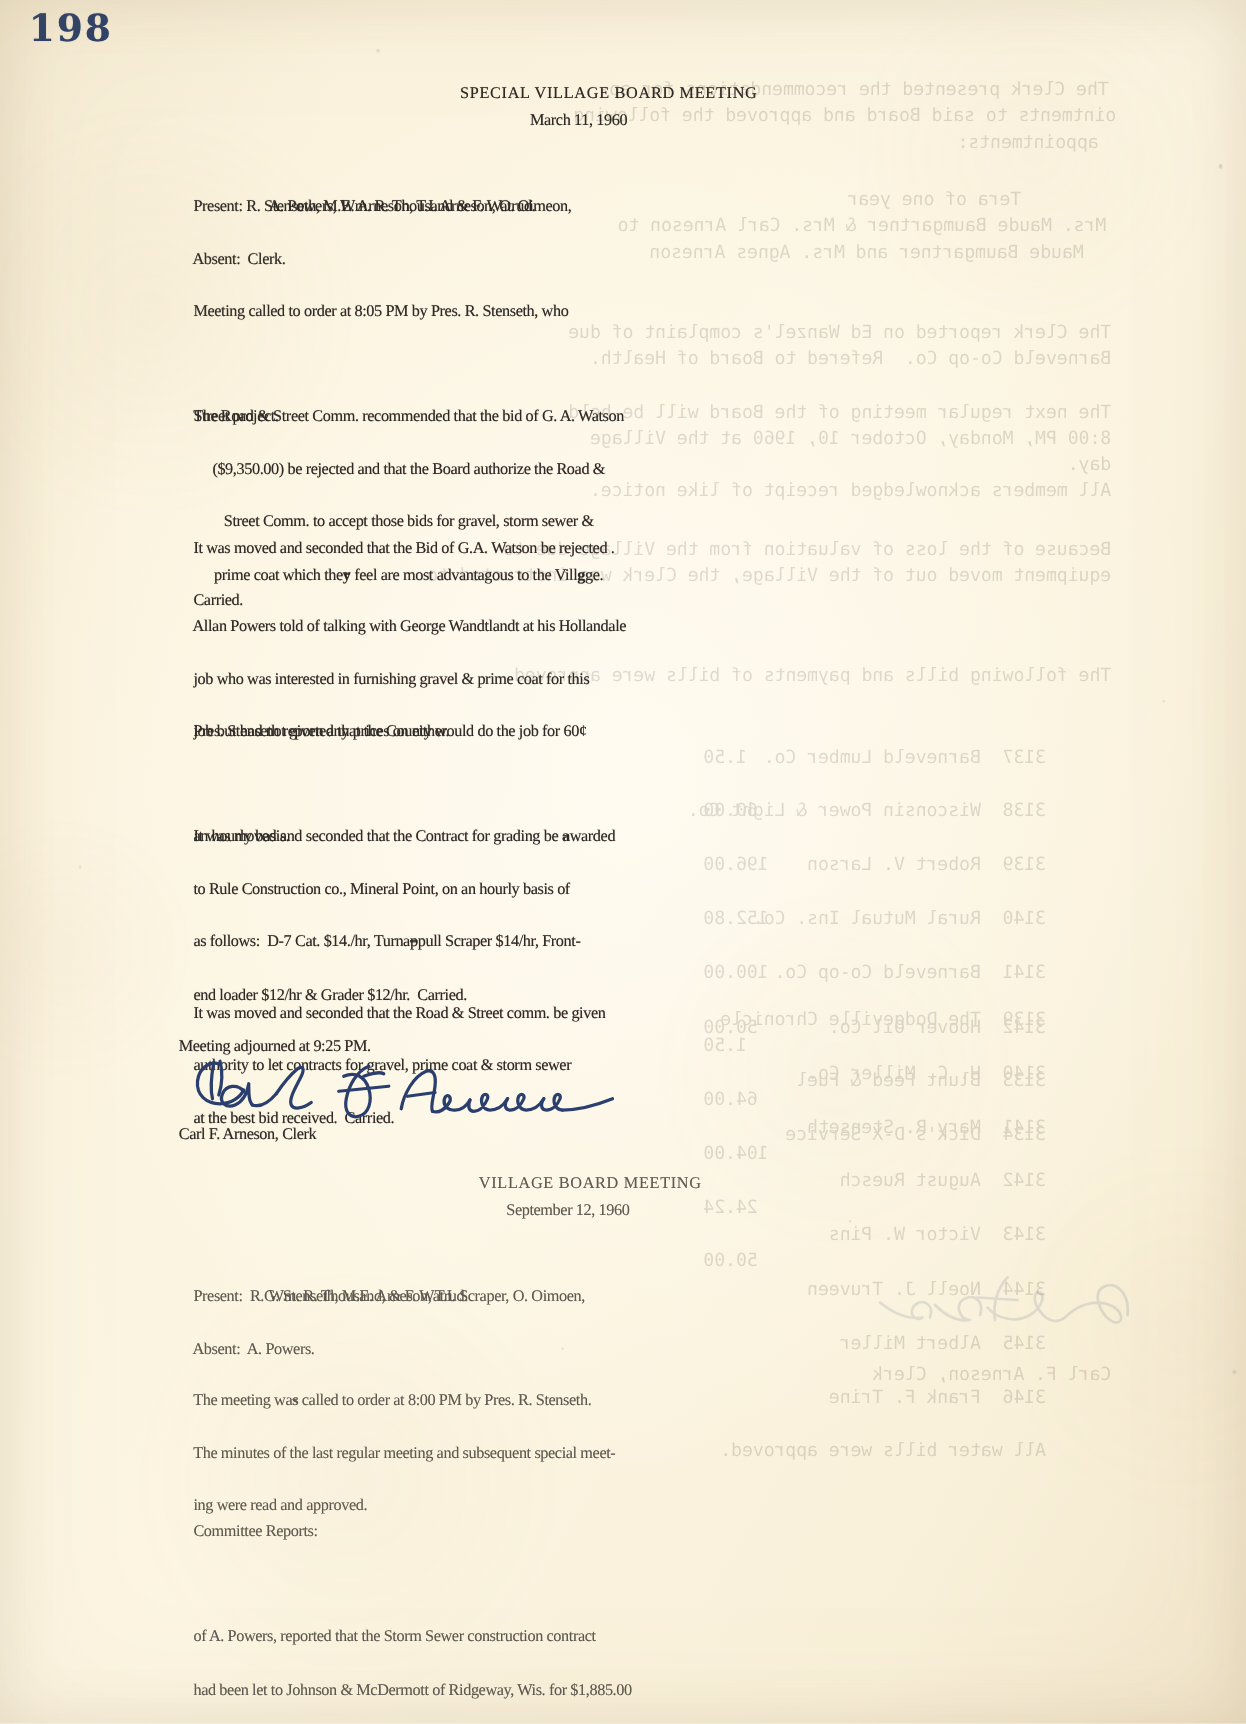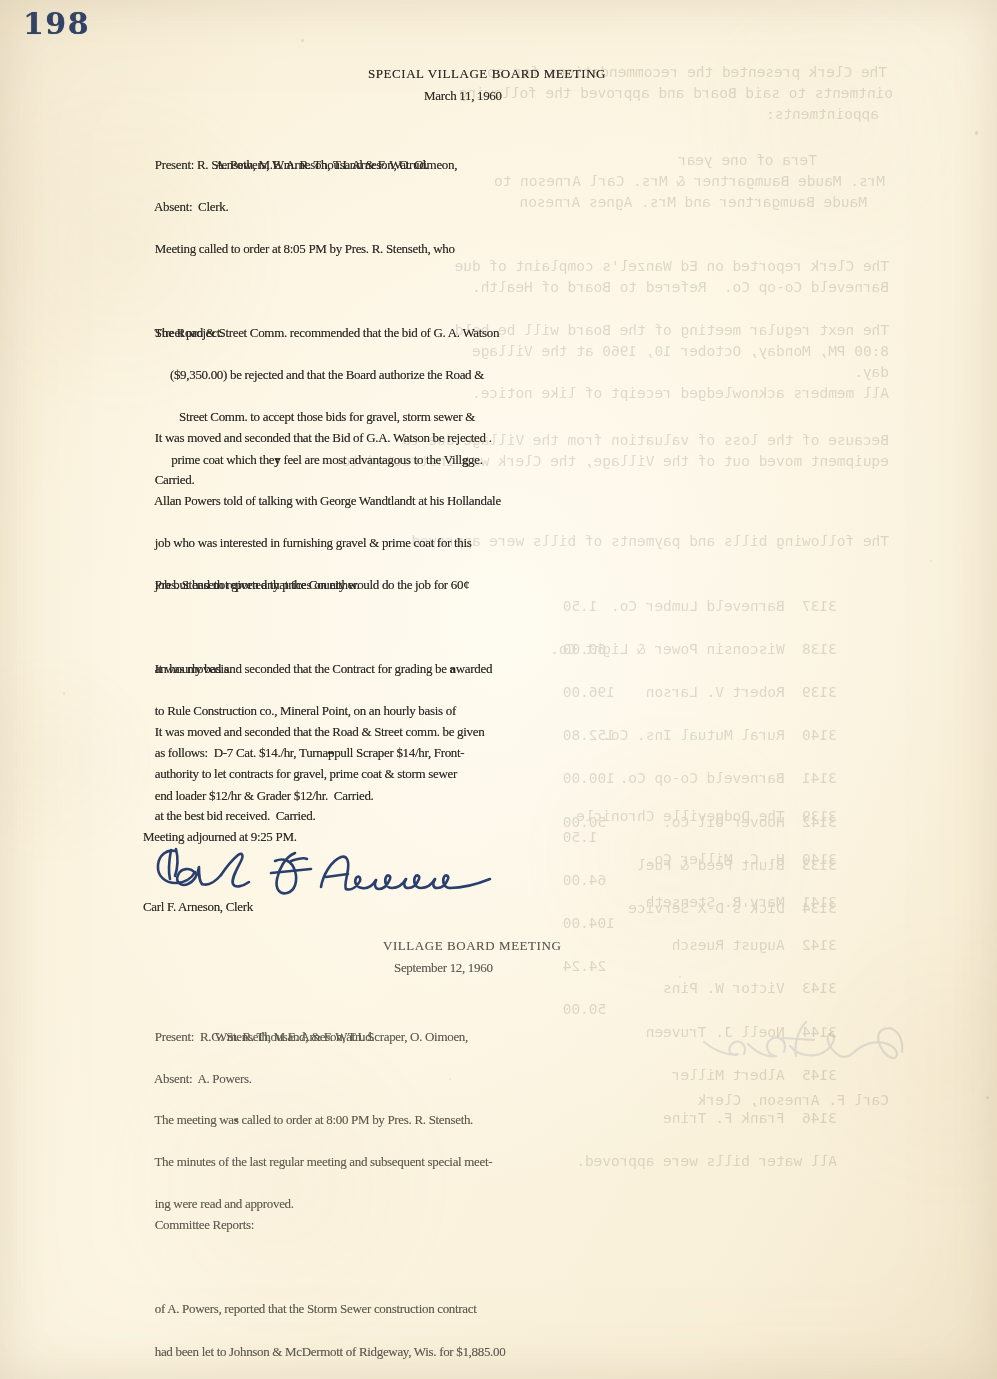--- a/index.html
+++ b/index.html
@@ -252,21 +252,21 @@
     <span>an hourly basis.</span>
   </div>
 
   <div class="typed" style="left:143px; top:637px;">
     <span>It was moved and seconded that the Contract for grading be <span class="strike-over bold-hit">a</span>warded</span><br>
     <span>to Rule Construction co., Mineral Point, on an hourly basis of</span><br>
     <span>as follows:  D-7 Cat. $14./hr, Turna<span class="strike-over">p</span>pull Scraper $14/hr, Front-</span><br>
     <span>end loader $12/hr &amp; Grader $12/hr.  Carried.</span>
   </div>
 
-  <div class="typed" style="left:143px; top:700px;">
+  <div class="typed" style="left:143px; top:778px;">
     <span>It was moved and seconded that the Road &amp; Street comm. be given</span><br>
     <span>authority to let contracts for gravel, prime coat &amp; storm sewer</span><br>
     <span>at the best bid received.  Carried.</span>
   </div>
 
   <div class="typed" style="left:143px; top:826px;">Meeting adjourned at 9:25 PM.</div>
 
   <div class="signature" style="left:145px; top:843px;">
     <svg width="350" height="62" viewBox="0 0 350 62" aria-hidden="true">
       <g fill="none" stroke="#2b3f6e" stroke-width="2.6" stroke-linecap="round" stroke-linejoin="round">
@@ -292,21 +292,21 @@
         <path d="M290,36 C287,41 288,45 292,45 C297,45 301,41 303,36 C304,33 301,31 299,34 C297,38 299,45 305,45"></path>
 
         <path d="M305,45 C316,45 330,42 345,36"></path>
       </g>
     </svg>
   </div>
 
   <div class="typed" style="left:143px; top:896px;">Carl F. Arneson, Clerk</div>
 
   <div class="typed faint heading" style="left:383px; top:935px;">VILLAGE BOARD MEETING</div>
-  <div class="typed faint" style="left:394px; top:957px;">September 12, 1960</div>
+  <div class="typed faint" style="left:405px; top:957px;">September 12, 1960</div>
 
   <div class="typed faint" style="left:143px; top:1005px;">
     <span>Present:</span><span>  </span><span>R.G. Stenseth, M.E. Arneson, T.I. Scraper, O. Oimoen,</span>
   </div>
   <div class="typed faint" style="left:215px; top:1026px;">Wm. R. Thousand, &amp; F. Watrud.</div>
   <div class="typed faint" style="left:143px; top:1047px;">
     <span>Absent:</span><span>  </span><span>A. Powers.</span>
   </div>
 
   <div class="typed faint" style="left:143px; top:1088px;">

